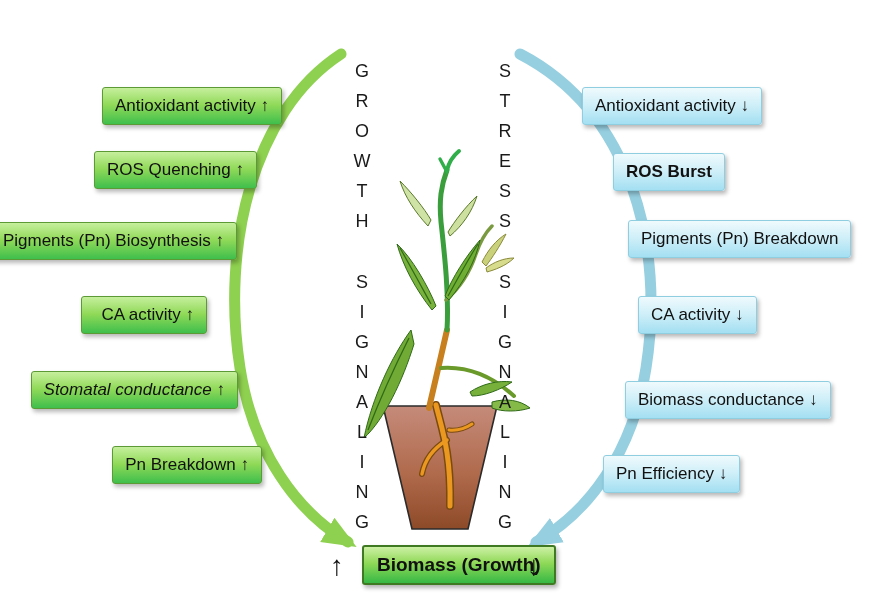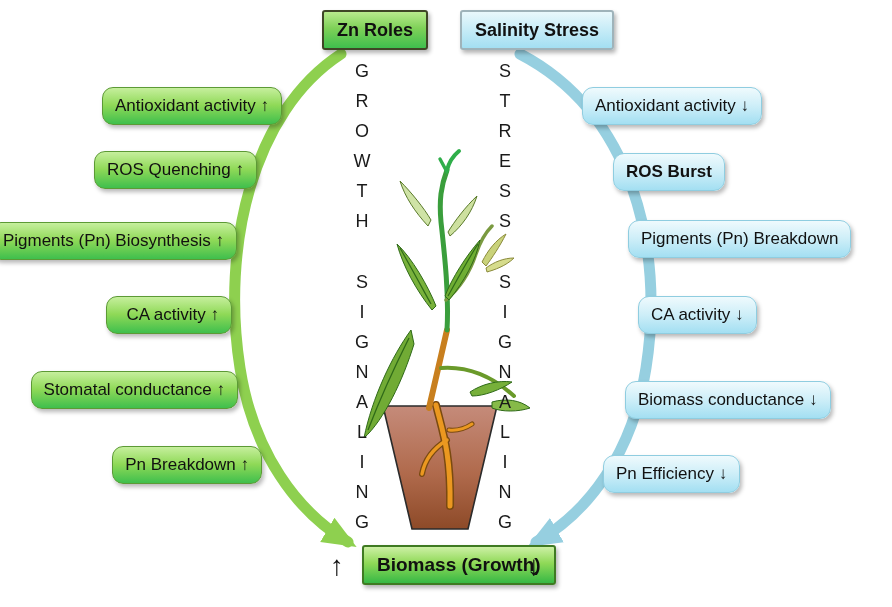--- a/index.html
+++ b/index.html
@@ -28,39 +28,39 @@
   }
   #biomass-box{
     left:362px;top:545px;font-size:19px;
     background:linear-gradient(to bottom,#cdf0a5,#8fd957 45%,#37b845);
     border:2px solid #3f7a22;
   }
 
   .effect-box{
     position:absolute;white-space:nowrap;
     font-size:17px;line-height:24px;font-weight:500;
-    padding:6px 12px;border-radius:11px;
+    padding:6px 12px;border-radius:3px;
     box-shadow:2px 3px 4px rgba(0,0,0,.28);
   }
   .effect-box.green{
     background:linear-gradient(to bottom,#c6ef9d,#8fd957 48%,var(--green-box-bottom));
     border:1.5px solid #5c9a35;
   }
   .effect-box.blue{
     background:linear-gradient(to bottom,var(--blue-box-top),#cdeef8 50%,var(--blue-box-bottom));
     border:1.5px solid #8fcde0;
     text-align:right;
   }
 
   
   #zn-list .effect-box:nth-child(1){top:87px;right:610px;}
   #zn-list .effect-box:nth-child(2){top:151px;right:635px;margin-left:42px;}
   #zn-list .effect-box:nth-child(3){top:222px;right:655px;}
-  #zn-list .effect-box:nth-child(4){top:296px;right:660px;padding-left:19px;}
-  #zn-list .effect-box:nth-child(5){top:371px;right:654px;}
+  #zn-list .effect-box:nth-child(4){top:296px;right:685px;padding-left:19px;}
+  #zn-list .effect-box:nth-child(5){top:371px;right:654px;font-style:italic;}
   #zn-list .effect-box:nth-child(6){top:446px;right:630px;}
 
   
   #sal-list .effect-box:nth-child(1){top:87px;left:582px;}
   #sal-list .effect-box:nth-child(2){top:153px;left:613px;font-weight:bold;}
   #sal-list .effect-box:nth-child(3){top:220px;left:628px;}
   #sal-list .effect-box:nth-child(4){top:296px;left:638px;}
   #sal-list .effect-box:nth-child(5){top:381px;left:625px;}
   #sal-list .effect-box:nth-child(6){top:455px;left:603px;}
 
@@ -137,22 +137,20 @@
         <path d="M449 300 C464 282 476 260 480 240 C466 256 452 278 445 296 Z" fill="#6fae33" stroke="#2f6a18" stroke-width="1"></path>
         <path d="M448 296 C458 278 470 256 478 244" fill="none" stroke="#2f6a18" stroke-width="1.2"></path>
         <path d="M470 392 C482 384 498 380 512 382 C500 390 484 396 472 396 Z" fill="#77b03a" stroke="#2f6a18" stroke-width="1"></path>
         <path d="M492 402 C506 398 520 400 530 408 C518 412 502 412 492 408 Z" fill="#86ba48" stroke="#2f6a18" stroke-width="1"></path>
         <path d="M482 262 C488 250 496 240 506 234 C500 246 492 258 486 266 Z" fill="#c9d27a" stroke="#8a8a3a" stroke-width="1"></path>
         <path d="M486 268 C494 262 504 258 514 258 C506 266 494 270 487 272 Z" fill="#d6dc8c" stroke="#8a8a3a" stroke-width="1"></path>
       </g>
     </g>
   </svg>
 
-  <div class="hdr" id="zn-title">Zn Roles</div>
-  <div class="hdr" id="sal-title">Salinity Stress</div>
 
   <div class="vcol" id="growth-col">
       <span>G</span>
       <span>R</span>
       <span>O</span>
       <span>W</span>
       <span>T</span>
       <span>H</span>
     </div>
   <div class="vcol" id="signal-left-col">

